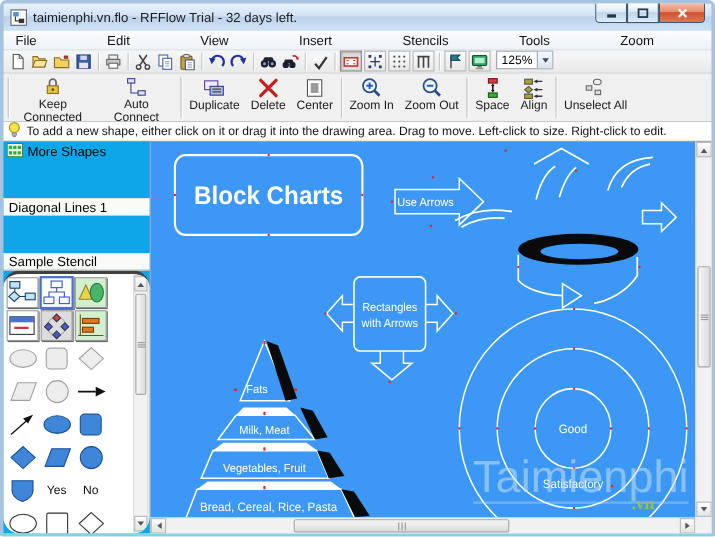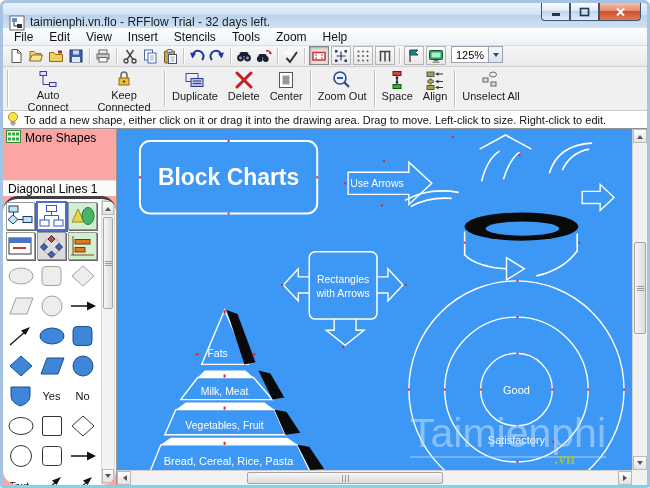--- a/index.html
+++ b/index.html
@@ -1,32 +1,32 @@
 <!DOCTYPE html>
 <html style="--canvas-bg: #3D97F5; --dot: #E42222;"><head>
 <meta charset="utf-8">
 <style>
   html,body{margin:0;padding:0;background:#fff;}
   *{box-sizing:border-box;}
   .window{position:relative;width:650px;height:488px;font-family:"Liberation Sans",sans-serif;
     border:3px solid #a6c4e2;border-bottom-color:#7fd4e6;border-radius:6px 6px 3px 3px;
     box-shadow:inset 0 0 0 1px #5b83ad;background:#f0f0f0;overflow:hidden;}
   
-  .titlebar{position:relative;height:25px;display:flex;padding:12px 6px;
+  .titlebar{position:relative;height:25px;display:flex;align-items:center;padding:0 6px;
     background:linear-gradient(#e8f2fc 0%,#d3e3f5 45%,#bcd2ea 50%,#cfe2f6 100%);font-size:12px;color:#1c1c1c;}
   .appicon{width:16px;height:16px;margin-right:5px;flex:0 0 auto;}
   .title-text{white-space:nowrap;}
   .win-btns{position:absolute;top:0;right:6px;display:flex;}
   .wbtn{width:29px;height:18px;border:1px solid #40566e;border-top:none;display:flex;align-items:center;justify-content:center;
     background:linear-gradient(#fdfeff,#dde9f6 45%,#c0d5eb 50%,#ddedfb);}
   .wbtn:first-child{border-radius:0 0 0 4px;}
   .wbtn.close{width:42px;border-radius:0 0 4px 0;background:linear-gradient(#f5c0ad,#e48b6c 45%,#cf5130 50%,#e0775a);}
   
   .menubar{height:18px;display:flex;align-items:center;padding-left:3px;font-size:12px;color:#111;
-    background:linear-gradient(#fcfdfe,#eef2f7);border-bottom:1px solid #d8dce1;}
+    background:linear-gradient(#fcfdfe,#eef2f7);border-bottom:1px solid #d8dce1;gap:48px;}
   .menu-item{padding:1px 8px;}
   
   .toolbar1{height:21px;display:flex;padding:0 3px;background:linear-gradient(#f7f7f7,#e9e9e9);
     border-bottom:1px solid #d0d0d0;}
   .ti{width:20px;height:19px;display:flex;align-items:center;justify-content:center;flex:0 0 auto;}
   .ti.tog{border:1px solid #b5b5b5;background:linear-gradient(#fcfcfc,#e8e8e8);margin:0 1px;}
   .ti.tog.pressed{border-color:#888;background:#e3dede;box-shadow:inset 1px 1px 2px rgba(0,0,0,.25);}
   .sep{width:1px;align-self:stretch;margin:2px 3px;background:#c6c6c6;box-shadow:1px 0 0 #fff;}
   .combo{display:flex;align-items:center;height:17px;border:1px solid #9aa4b0;background:#fff;margin-left:4px;font-size:11px;}
   .combo-val{padding:0 4px;min-width:30px;}
@@ -38,21 +38,21 @@
   .bigbtn{display:flex;flex-direction:column;align-items:center;justify-content:flex-start;padding:2px 5px 0;
     font-size:11px;color:#1a1a1a;text-align:center;line-height:1.1;}
   .bicon{height:21px;display:flex;align-items:center;justify-content:center;}
   .blabel{max-width:66px;}
   .sep2{width:1px;margin:3px 2px;background:#c2c2c2;box-shadow:1px 0 0 #fff;}
   
   .tipbar{height:18px;display:flex;align-items:center;gap:5px;background:#fff;border-bottom:1px solid #909090;
     font-size:11px;color:#111;padding:0 4px;}
   
   .main{position:absolute;left:0;right:0;top:126px;bottom:0;display:flex;}
-  .sidebar{width:114px;background:#fca5a5;border-right:1px solid #9a9a9a;display:flex;flex-direction:column;justify-content:flex-end;}
+  .sidebar{width:134px;background:#0ea5e9;border-right:1px solid #9a9a9a;display:flex;flex-direction:column;justify-content:flex-end;}
   .more-shapes{height:17px;display:flex;align-items:center;gap:4px;padding:0 3px;font-size:12px;}
   .stencil-row{height:16px;display:flex;align-items:center;font-size:12px;padding:0 5px;background:#fafaf8;border-top:1px solid #e4e2dc;margin-top:34px;}
   .stencil-row.samp{border-bottom:1px solid #b8b8b8;}
   .palette{flex:1;position:relative;background:#fff;border-top:3px solid #404040;overflow:hidden;border-radius:15px;}
   .grid{position:absolute;left:2px;top:2px;width:93px;display:grid;grid-template-columns:repeat(3,31px);grid-auto-rows:30px;}
   .cell{display:flex;align-items:center;justify-content:center;font-size:11px;color:#111;}
   .cellbtn{border:1px solid #9a9a9a;background:#fff;box-shadow:1px 1px 0 #666;margin:1px;}
   .cellbtn.sel{border:2px solid #4a6fd4;margin:0;}
   .cellbtn.green{background:#d2f0cf;}
   .cellbtn.gray{background:#dcdcdc;}
@@ -289,36 +289,36 @@
           <i></i>
         </span>
     </span>
   </div>
 
   <div class="toolbar2">
     <div class="sep2"></div>
     <div class="bigbtn">
       <span class="bicon">
           <svg width="20" height="20">
+            <path d="M7,9 v-3 a3,3 0 0 1 6,0 v3" stroke="#6b6b6b" stroke-width="1.6" fill="none"></path>
+            <rect x="5" y="9" width="10" height="7" fill="#e8c23a" stroke="#8a6d1d"></rect>
+            <circle cx="10" cy="12.5" r="1.2" fill="#5e4a10"></circle>
+          </svg>
+        </span>
+      <span class="blabel">Keep Connected</span>
+    </div>
+    <div class="bigbtn">
+      <span class="bicon">
+          <svg width="20" height="20">
             <rect x="2" y="2.5" width="6.5" height="4" fill="#dfe3fb" stroke="#3c3c96"></rect>
             <rect x="11.5" y="13.5" width="6.5" height="4" fill="#dfe3fb" stroke="#3c3c96"></rect>
             <path d="M5,6.5 v9 h6.5" stroke="#3c3c96" fill="none"></path>
           </svg>
         </span>
       <span class="blabel">Auto Connect</span>
-    </div>
-    <div class="bigbtn">
-      <span class="bicon">
-          <svg width="20" height="20">
-            <path d="M7,9 v-3 a3,3 0 0 1 6,0 v3" stroke="#6b6b6b" stroke-width="1.6" fill="none"></path>
-            <rect x="5" y="9" width="10" height="7" fill="#e8c23a" stroke="#8a6d1d"></rect>
-            <circle cx="10" cy="12.5" r="1.2" fill="#5e4a10"></circle>
-          </svg>
-        </span>
-      <span class="blabel">Keep Connected</span>
     </div>
     <div class="sep2"></div>
     <div class="bigbtn">
       <span class="bicon">
           <svg width="24" height="20">
             <rect x="3" y="3.5" width="12" height="8" fill="#efeafc" stroke="#5b3fae"></rect>
             <rect x="8" y="8.5" width="12" height="8" fill="#aebef5" stroke="#2c3e87"></rect>
             <path d="M10,11 h8 M10,13.5 h8" stroke="#50412a"></path>
           </svg>
         </span>
@@ -335,20 +335,30 @@
     <div class="bigbtn">
       <span class="bicon">
           <svg width="20" height="20">
             <rect x="3.5" y="2.5" width="13" height="15" fill="#fff" stroke="#555"></rect>
             <rect x="6.5" y="5.5" width="7" height="9" fill="#9a9a9a"></rect>
           </svg>
         </span>
       <span class="blabel">Center</span>
     </div>
     <div class="sep2"></div>
+    <div class="bigbtn">
+      <span class="bicon">
+          <svg width="20" height="20">
+            <circle cx="8" cy="8" r="6" fill="#eef4ff" stroke="#2a4d86" stroke-width="1.6"></circle>
+            <path d="M8,5 v6 M5,8 h6" stroke="#1a5fd0" stroke-width="1.8"></path>
+            <path d="M12.5,12.5 l4.5,4.5" stroke="#2a4d86" stroke-width="2.4"></path>
+          </svg>
+        </span>
+      <span class="blabel">Zoom In</span>
+    </div>
     <div class="bigbtn">
       <span class="bicon">
           <svg width="20" height="20">
             <circle cx="8" cy="8" r="6" fill="#eef4ff" stroke="#2a4d86" stroke-width="1.6"></circle>
             <path d="M5,8 h6" stroke="#1a5fd0" stroke-width="1.8"></path>
             <path d="M12.5,12.5 l4.5,4.5" stroke="#2a4d86" stroke-width="2.4"></path>
           </svg>
         </span>
       <span class="blabel">Zoom Out</span>
     </div>
@@ -416,20 +426,21 @@
                 <rect x="6" y="2.5" width="3" height="3"></rect>
                 <rect x="10" y="2.5" width="3" height="3"></rect>
                 <rect x="2" y="7.5" width="3" height="3"></rect>
                 <rect x="6" y="7.5" width="3" height="3"></rect>
                 <rect x="10" y="7.5" width="3" height="3"></rect>
               </g>
             </svg></span>
         <span>More Shapes</span>
       </div>
       <div class="stencil-row">Diagonal Lines 1</div>
+      <div class="stencil-row samp">Sample Stencil</div>
 
       <div class="palette">
         <div class="grid">
 
           <div class="cell cellbtn">
               <svg width="27" height="26">
                 <rect x="2" y="3" width="9" height="6" fill="#bfe3f7" stroke="#1d3f66"></rect>
                 <polygon points="6,12 11,16.5 6,21 1,16.5" fill="#bfe3f7" stroke="#1d3f66"></polygon>
                 <rect x="16" y="13.5" width="9" height="6" fill="#bfe3f7" stroke="#1d3f66"></rect>
                 <path d="M6.5,9 V12 M11,16.5 H16" stroke="#1d3f66" fill="none"></path>

